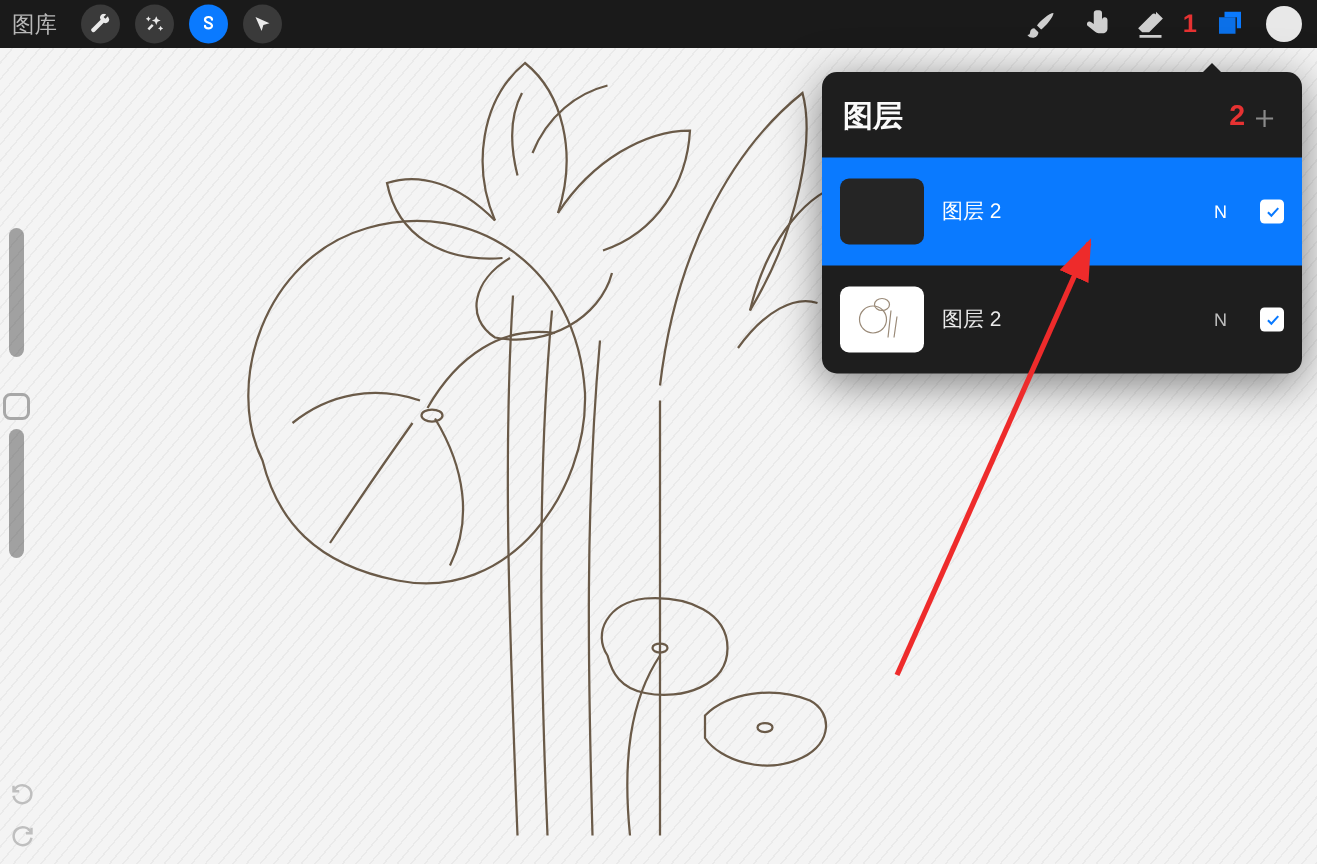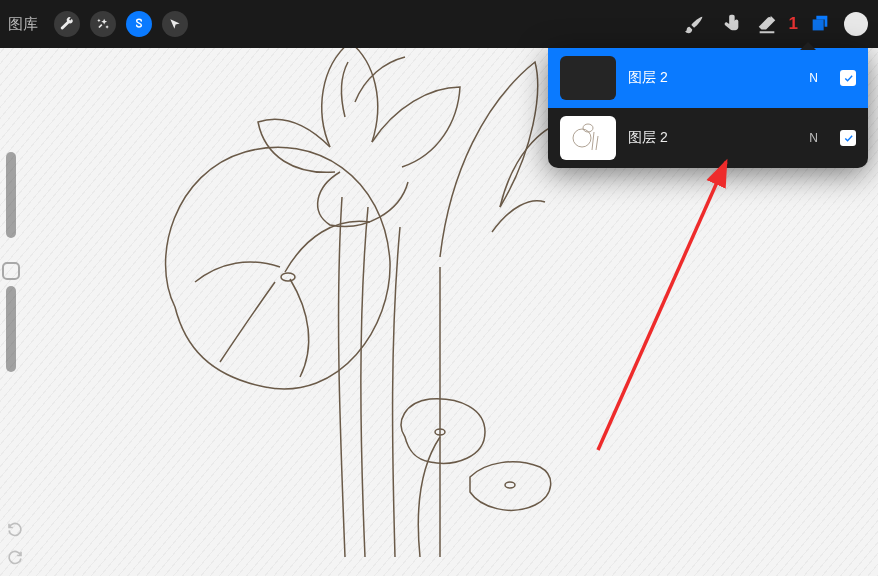--- a/index.html
+++ b/index.html
@@ -7,21 +7,21 @@
       width: 878px;
       height: 576px;
       background: #f0f0f0;
       overflow: hidden;
       font-family: -apple-system, "PingFang SC", sans-serif;
       position: relative;
     }
     .toolbar {
       position: absolute;
       top: 0; left: 0; right: 0;
-      height: 48px;
+      height: 32px;
       background: #1a1a1a;
       display: flex;
       align-items: center;
       padding: 0 2px;
       z-index: 10;
     }
     .toolbar-left { display: flex; align-items: center; gap: 10px; }
     .toolbar-right { display: flex; align-items: center; gap: 8px; margin-left: auto; padding-right: 8px; }
     .gallery-label { color: #b8b8b8; font-size: 15px; padding: 0 6px; cursor: pointer; }
     .tb-btn {
@@ -102,21 +102,21 @@
     .lp-header {
       display: flex; align-items: center;
       padding: 16px 14px 14px;
     }
     .lp-title { color: #fafafa; font-size: 20px; font-weight: 600; }
     .lp-count { margin-left: auto; color: #e63232; font-size: 19px; font-weight: 600; margin-right: 2px; }
     .lp-add { color: #8a8a8a; font-size: 22px; font-weight: 300; cursor: pointer; line-height: 1; }
 
     .layer-row {
       display: flex; align-items: center;
-      height: 60px;
+      height: 72px;
       padding: 0 12px;
       gap: 12px;
       cursor: pointer;
     }
     .layer-row.selected { background: #0a7aff; }
     .layer-row .thumb {
       width: 56px; height: 44px;
       border-radius: 6px;
       flex-shrink: 0;
     }
@@ -250,20 +250,25 @@
     </div>
     <div class="ur-btn">
       <svg viewBox="0 0 24 24">
           <path d="M15 10h5V5M19.5 9.5A8 8 0 1 0 20 14"></path>
         </svg>
     </div>
   </div>
 </div>
 
 <div class="layers-panel">
+  <div class="lp-header">
+    <span class="lp-title">图层</span>
+    <span class="lp-count">2</span>
+    <span class="lp-add">＋</span>
+  </div>
 
   <div class="layer-row selected">
     <div class="thumb empty"></div>
     <span class="layer-name">图层 2</span>
     <span class="layer-mode">N</span>
     <div class="chk">
       <svg viewBox="0 0 24 24">
           <path d="M5 12l5 5L20 6"></path>
         </svg>
     </div>

